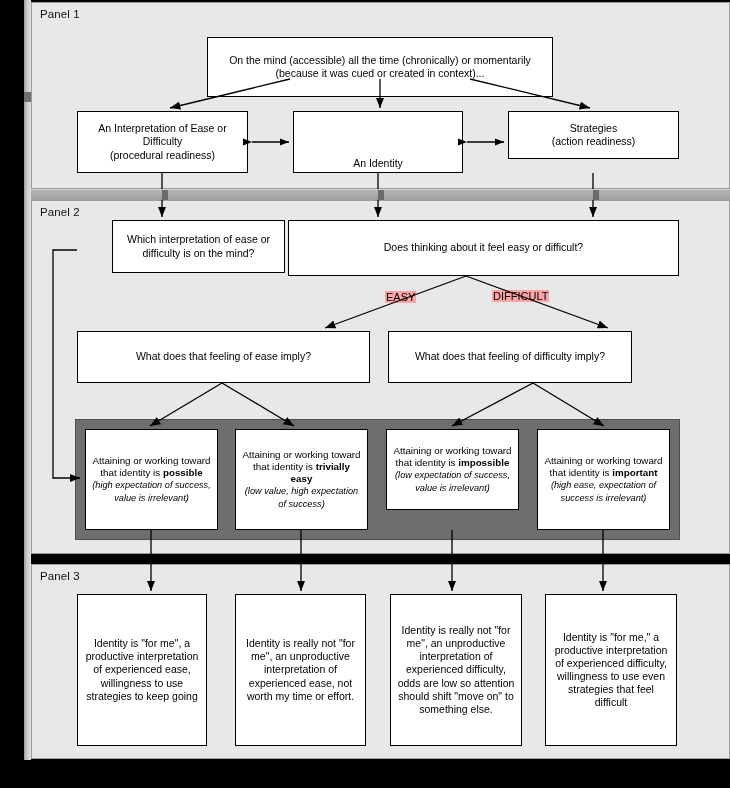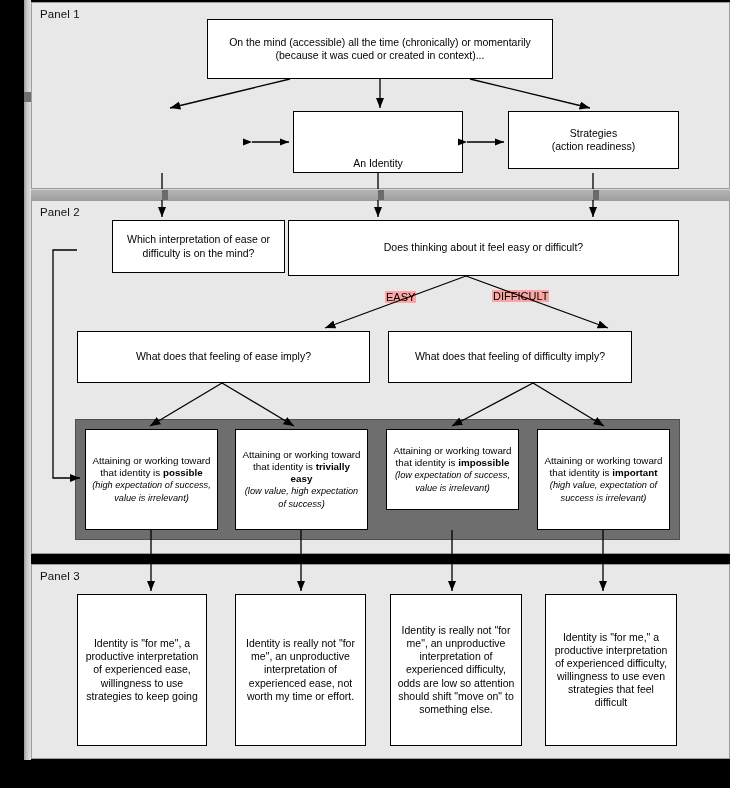--- a/index.html
+++ b/index.html
@@ -133,30 +133,37 @@
 
 <div class="stage">
 
   <div class="vscroll"></div>
   <div class="vscroll-thumb"></div>
 
   <div class="panel" id="panel1">
     <div class="panel-label">Panel 1</div>
   </div>
 
-  <div class="box f11" style="left:207px; top:19px; width:346px; height:60px;">
+  <div class="box f11" style="left:207px; top:37px; width:346px; height:60px;">
     <span class="txt">On the mind (accessible) all the time (chronically) or momentarily (because it was cued or created in context)...</span>
   </div>
 
+  <div class="box f11" style="left:77px; top:111px; width:171px; height:62px;">
+    <span class="txt">
+      <span>An Interpretation of Ease or</span><br>
+      <span>Difficulty</span><br>
+      <span>(procedural readiness)</span>
+    </span>
+  </div>
 
   <div class="box f11" style="left:293px; top:111px; width:170px; height:62px;align-items:flex-end;">
     <span class="txt">An Identity</span>
   </div>
 
-  <div class="box f11" style="left:508px; top:111px; width:171px; height:58px;">
+  <div class="box f11" style="left:508px; top:111px; width:171px; height:48px;">
     <span class="txt">
       <span>Strategies</span><br>
       <span>(action readiness)</span>
     </span>
   </div>
 
   <div class="hscroll">
     <div class="seg" style="left:131px;"></div>
     <div class="seg" style="left:347px;"></div>
     <div class="seg" style="left:562px;"></div>
@@ -208,21 +215,21 @@
       <span>Attaining or working toward that identity is</span>
       <b class="bold-word">impossible</b><br>
       <span class="ital f95">(low expectation of success, value is irrelevant)</span>
     </span>
   </div>
 
   <div class="box" style="left:537px; top:429px; width:133px; height:101px;">
     <span class="txt f10">
       <span>Attaining or working toward that identity is</span>
       <b class="bold-word">important</b><br>
-      <span class="ital f95">(high value, expectation of success is irrelevant)</span>
+      <span class="ital f95">(high ease, expectation of success is irrelevant)</span>
     </span>
   </div>
 
   <div class="panel" id="panel3">
     <div class="panel-label">Panel 3</div>
   </div>
 
   <div class="box f11" style="left:77px; top:594px; width:130px; height:152px;">
     <span class="txt">Identity is "for me", a productive interpretation of experienced ease, willingness to use strategies to keep going</span>
   </div>

